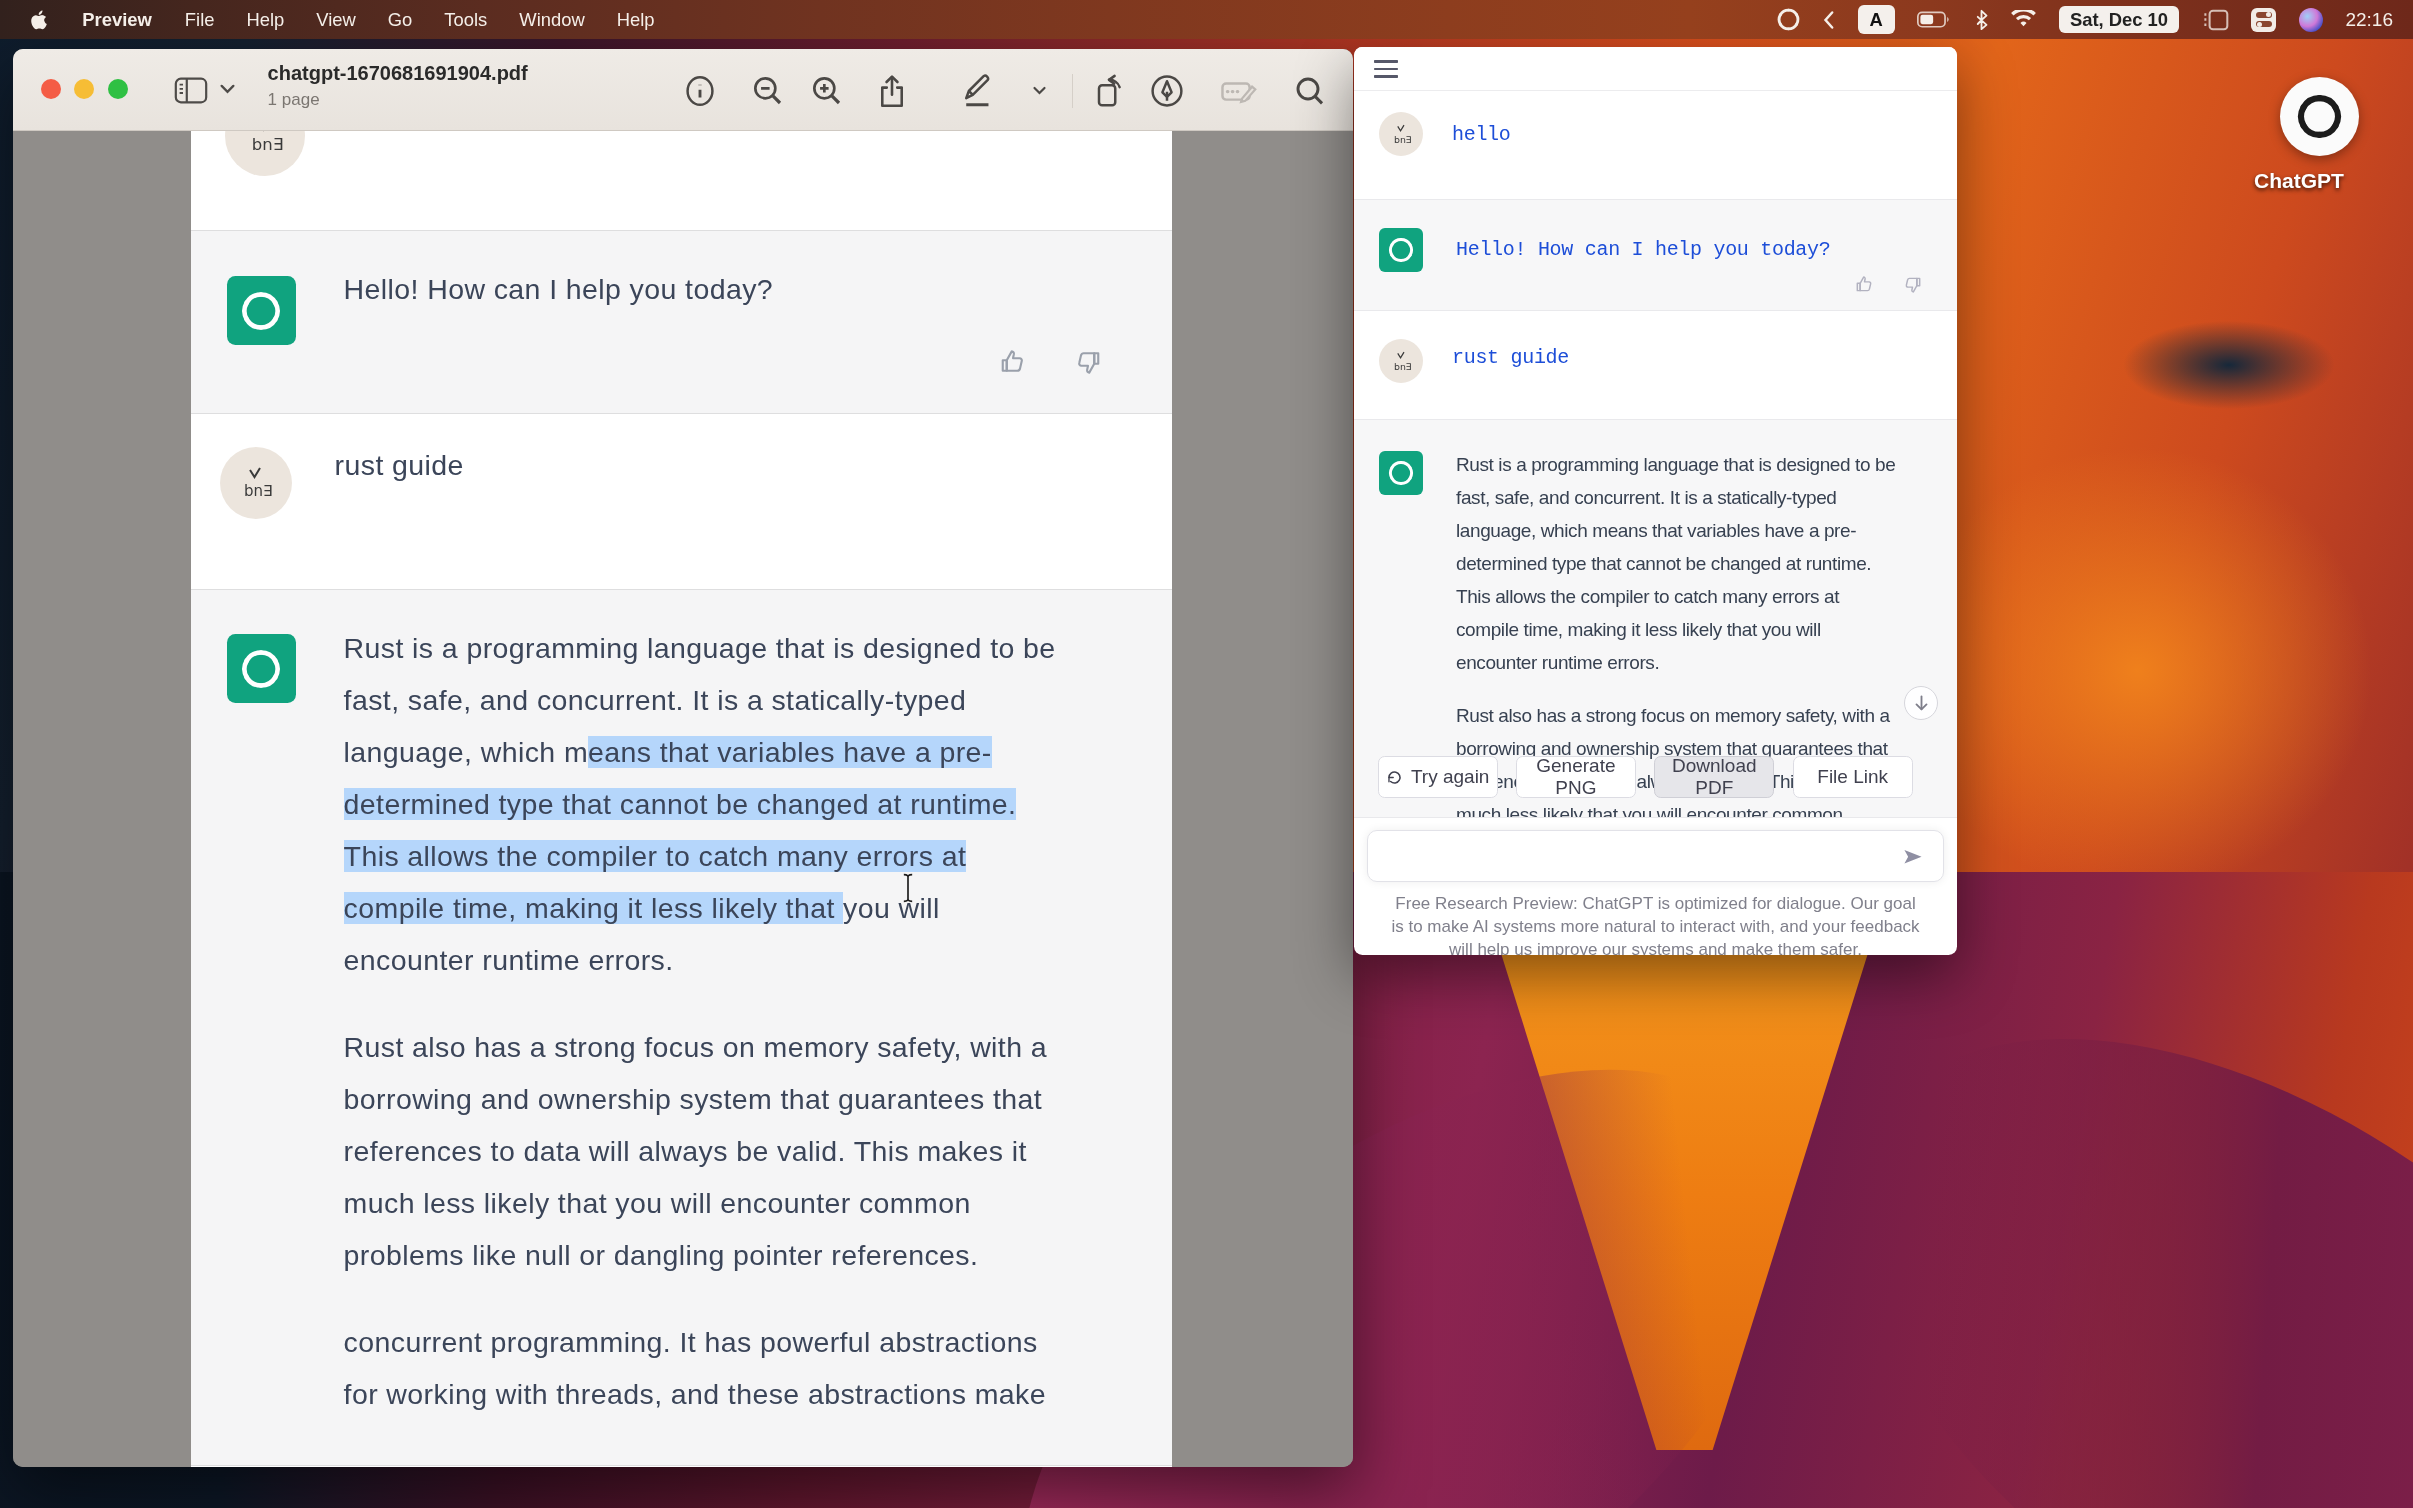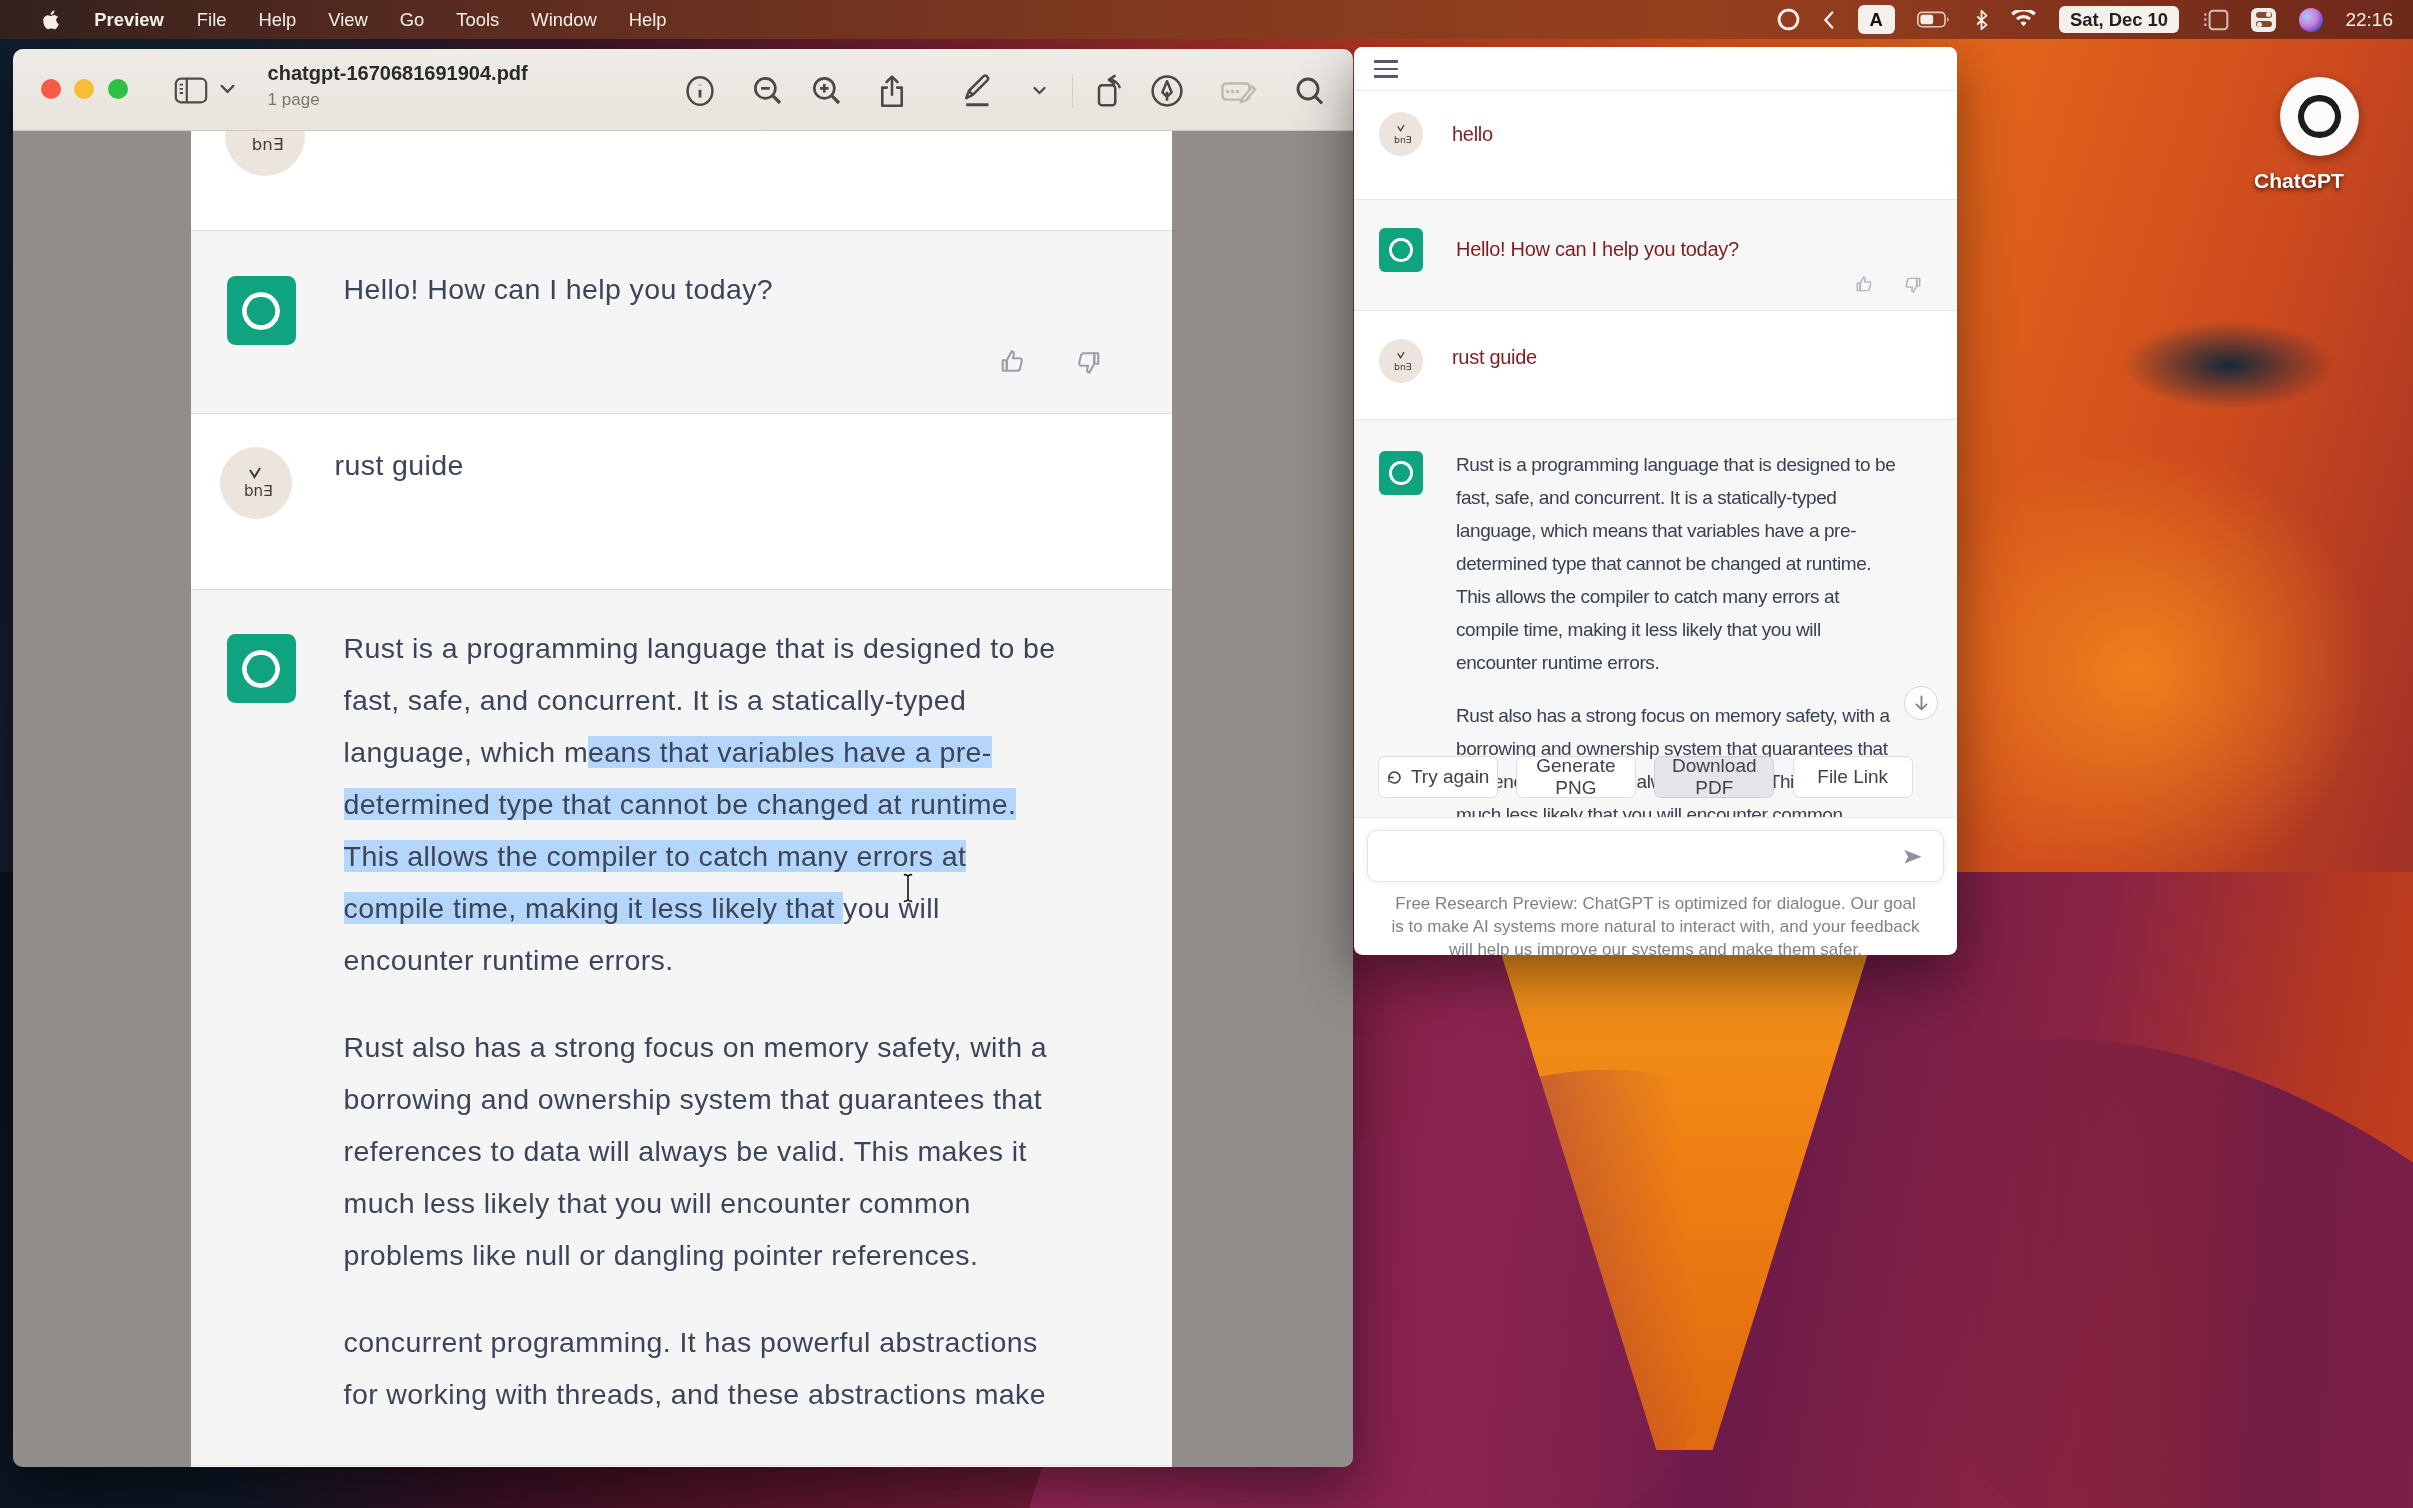--- a/index.html
+++ b/index.html
@@ -21,21 +21,21 @@
   .wp-petal { position:absolute; border-radius:50%; }
   .wp-petal-l { left:964px; top:1156px; width:880px; height:469px; transform:rotate(-36deg);
     background:linear-gradient(120deg,#a62c5e 0%,#8a2350 45%,rgba(109,26,67,0) 80%); }
   .wp-petal-r { left:1802px; top:1115px; width:922px; height:520px; transform:rotate(34deg);
     background:linear-gradient(240deg,#8e2452 0%,#731c44 50%,rgba(95,22,56,0) 82%); }
 
   
   .menubar { position:absolute; left:0; top:0; width:2413px; height:39px; z-index:40;
     background:linear-gradient(90deg,#32211d 0%,#45261e 8%,#5b2c20 20%,#703320 34%,#7f381f 46%,#8d3d1e 60%,#95401d 70%,#8c391e 80%,#7b2f1c 90%,#6e281a 100%);
     display:flex; align-items:center; color:#f5efe9; font-size:18.4px; }
-  .mb-left { display:flex; align-items:center; height:100%;padding-left:12px; }
+  .mb-left { display:flex; align-items:center; height:100%; }
   .mb-item { padding:0 16px; height:100%; display:flex; align-items:center; cursor:default; }
   .mb-app { font-weight:700; padding:0 17px; }
   .mb-apple { padding:0 18.4px 0 28.5px; display:flex; align-items:center; }
   .mb-right { margin-left:auto; display:flex; align-items:center; gap:22.6px; padding-right:20px; height:100%; }
   .mb-stat { display:flex; align-items:center; }
   .mb-pill { background:#f4f0ec; color:#222; border-radius:5.9px; padding:2.5px 11px; font-weight:600; font-size:18.4px; display:flex; align-items:center; justify-content:center; }
   .mb-abox { background:#f4f0ec; color:#111; border-radius:5.9px; width:37px; height:28.5px; font-weight:700; font-size:18.4px; display:flex; align-items:center; justify-content:center; }
   .mb-time { font-size:19px; font-weight:500; }
   .siri-orb { width:24px; height:24px; border-radius:50%;
     background:radial-gradient(circle at 35% 35%, #9fd0f7 0%, #cf79d8 45%, #4a50c8 75%, #27306e 100%); }
@@ -83,21 +83,21 @@
   .thumbs { position:absolute; display:flex; gap:45px; color:#9aa0ab; }
 
   
   .cg { position:absolute; left:1354px; top:47px; width:603px; height:908px; z-index:30;
     background:#fff; border-radius:8.4px; overflow:hidden; box-shadow:0 21px 59px rgba(0,0,0,.45); }
   .cg-header { position:absolute; left:0; top:0; right:0; height:44px; border-bottom:0.8px solid #ececee; background:#fff; }
   .hamburger { position:absolute; left:20px; top:13.4px; width:23.5px; cursor:pointer; }
   .hamburger span { display:block; height:2.5px; background:#565869; margin-bottom:5px; border-radius:0.8px; }
   .cg-row { position:absolute; left:0; right:0; overflow:hidden; }
   .cg-row-asst { background:#f7f7f8; border-top:0.8px solid #e9e9ec; border-bottom:0.8px solid #e9e9ec; }
-  .cg-msg { position:absolute; font-size:20px; letter-spacing:-0.3px; color:#7f1d1d; white-space:pre; }
+  .cg-msg { position:absolute; font-size:20px; letter-spacing:-0.3px; color:#1d4ed8; white-space:pre;font-family:Liberation Mono, monospace; }
   .cg-text { position:absolute; left:102px; top:28px; width:493px; font-size:19px; letter-spacing:-0.4px; color:#374151; }
   .cg-text .line { line-height:33px; white-space:pre; }
   .cg-text .para + .para { margin-top:20px; }
   .cg-thumbs { position:absolute; display:flex; gap:27px; color:#b2b2c0; }
   .scroll-btn { position:absolute; left:550px; top:639px; width:34px; height:34px; border-radius:50%;
     background:rgba(255,255,255,.88); border:0.8px solid #d6d6dc; display:flex; align-items:center; justify-content:center; color:#7e7e8a; z-index:6; }
   .cg-btnrow { position:absolute; left:23.5px; top:709px; height:42px; display:flex; gap:18.4px; z-index:5; }
   .cg-btn { height:42px; background:#fff; border:0.8px solid #dcdce3; border-radius:6.7px; font-size:19px; color:#40414f;
     display:flex; align-items:center; justify-content:center; gap:8.4px; cursor:pointer; }
   .cg-btn.active { background:#e6e6ea; border-color:#cfcfd6; }

